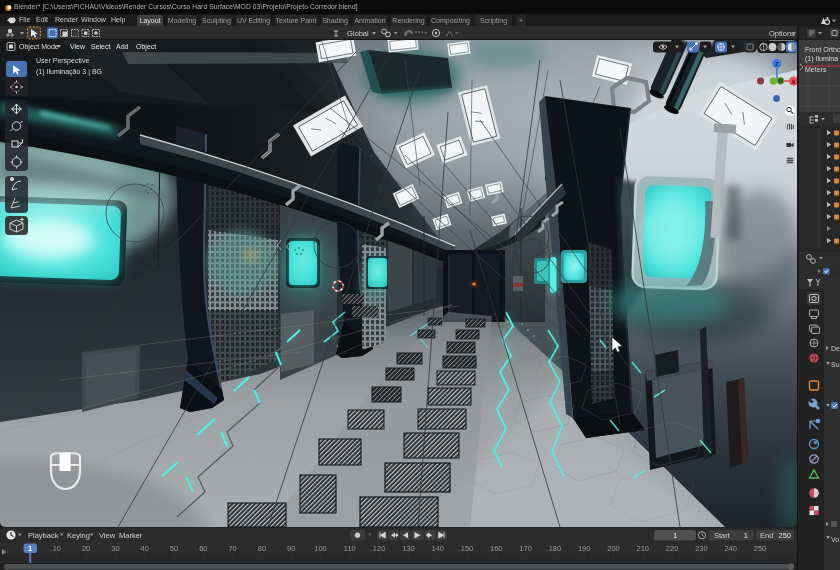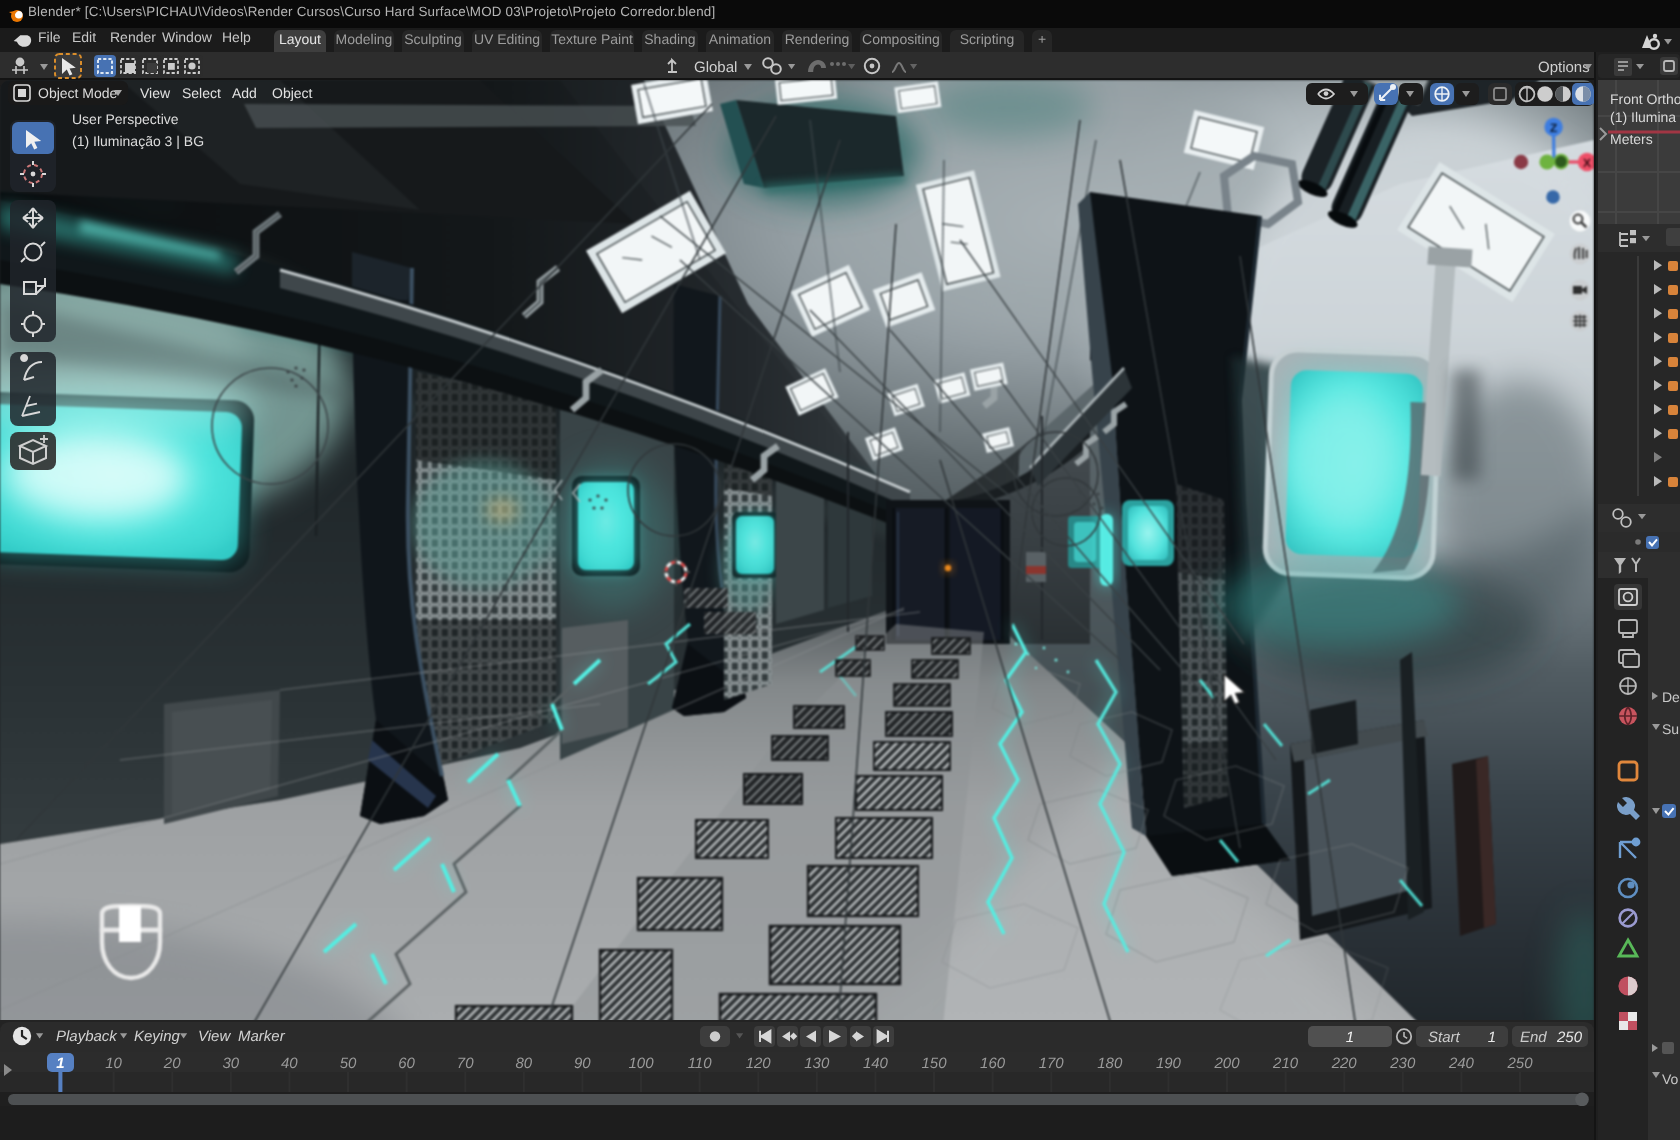--- a/index.html
+++ b/index.html
@@ -32,21 +32,21 @@
   background:transparent; color:#d8d8d8; font-size:9.5px; line-height:13px; }
 
 
 #ovl1 { left:36px; top:17px; color:#dcdcdc; font-size:7px; }
 #ovl2 { left:36px; top:27.5px; color:#dcdcdc; font-size:7px; }
 
 
 #rightcol { left:797px; top:26px; width:43px; height:544px; background:#2a2a2a; }
 
 
-#timeline { left:0; top:510px; width:797px; height:43px; background:#7dd3fc;font-style:italic; }
+#timeline { left:0; top:527px; width:797px; height:43px; background:#7dd3fc; }
 
 #watermark { left:750px; top:528px; font-size:26px; font-weight:bold; color:#262626;
   letter-spacing:0.5px;
   text-shadow:0 0 2px #ffffff,0 0 4px #ffffffee,0 0 8px #ffffffbb; z-index:50; }
 </style>
 </head>
 <body>
 <div id="app">
 
   <div id="titlebar" class="abs">

